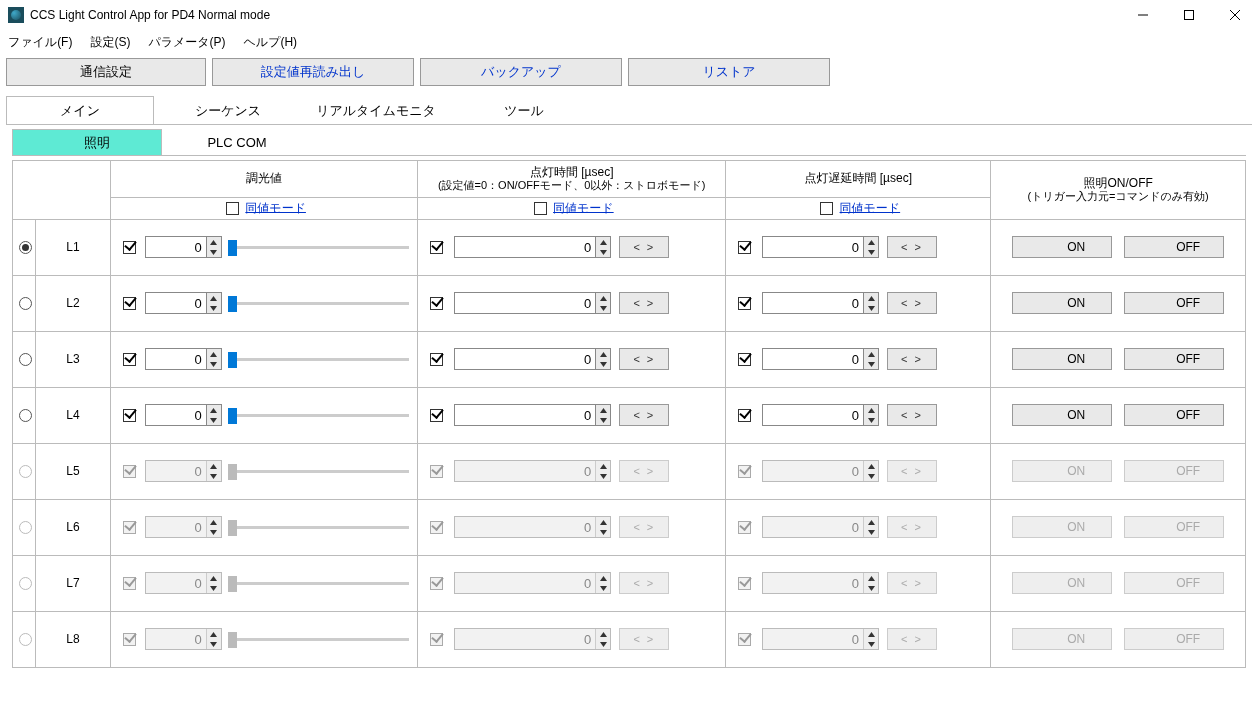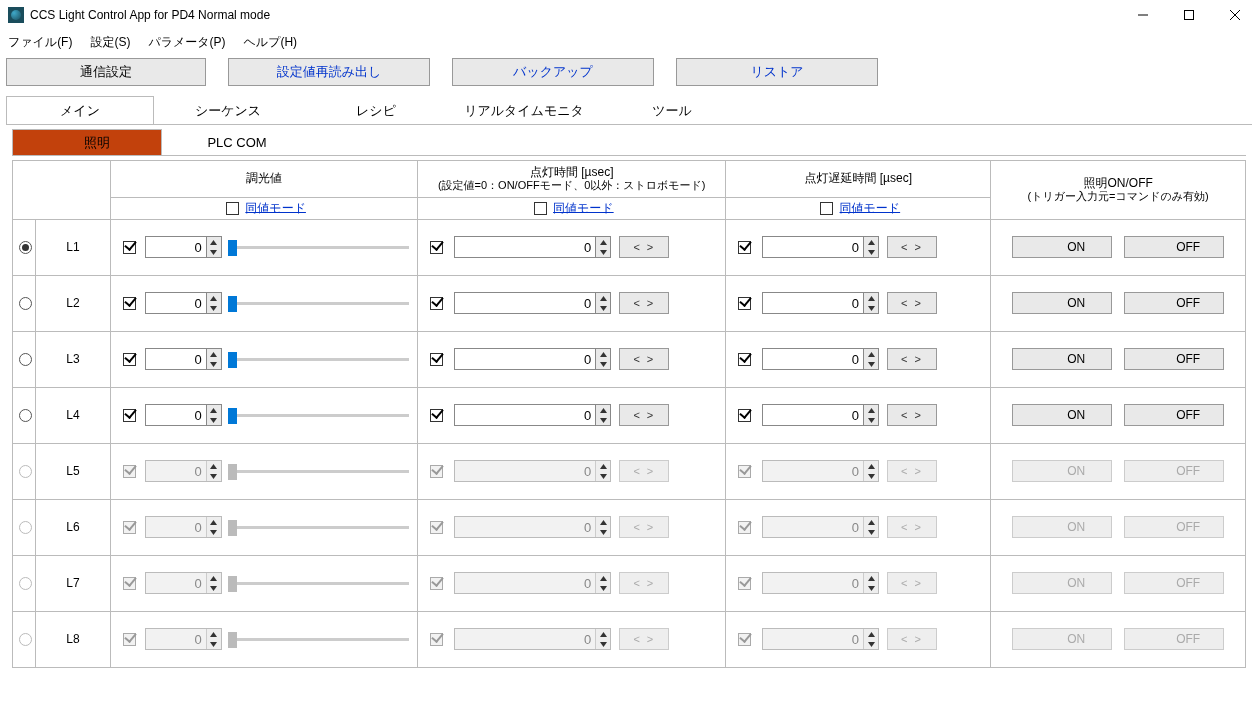--- a/index.html
+++ b/index.html
@@ -44,21 +44,21 @@
   .menubar {
     height: 24px;
     display:flex; align-items:center;
     padding: 0 8px;
     gap: 18px;
     font-size: 12px;
   }
   .toolbar-outer { padding: 4px 6px; }
   .toolbar {
     display:flex;
-    gap:16px;
+    gap:0;
     align-items:center;
   }
   .toolbar-btn {
     border: 1px solid #999;
     background: #e9e9e9;
     height: 28px;
     display:flex; align-items:center; justify-content:center;
     margin-right:6px;
     font-size: 13px;
   }
@@ -85,21 +85,21 @@
   .subtabs {
     display:flex;
     padding: 4px 12px 0 12px;
   }
   .subtab {
     width:150px; height:26px;
     display:flex;align-items:center;justify-content:center;
     border:1px solid transparent; border-bottom:none;
     font-size:13px;
   }
-  .subtab.active { border-color:#bbb; background:#c2410c;padding-left:20px; }
+  .subtab.active { border-color:#bbb; background:#5eead4;padding-left:20px; }
   .subtabline { border-bottom:1px solid #bbb; margin:0 12px; }
 
   .grid-area { padding: 4px 12px 0 12px; }
   table.grid {
     border-collapse: collapse;
     width: 100%;
     table-layout: fixed;
   }
   table.grid th, table.grid td {
     border: 1px solid #bbb;
@@ -235,21 +235,20 @@
     <div class="toolbar-btn w200">通信設定</div>
     <div class="toolbar-btn w202 link">設定値再読み出し</div>
     <div class="toolbar-btn w202 link">バックアップ</div>
     <div class="toolbar-btn w202 link">リストア</div>
   </div>
 </div>
 
 <div class="tabs">
   <div class="tab active">メイン</div>
   <div class="tab">シーケンス</div>
-  <div class="tab">レシピ</div>
   <div class="tab">リアルタイムモニタ</div>
   <div class="tab">ツール</div>
 </div>
 <div class="tabline"></div>
 
 <div class="subtabs">
   <div class="subtab active">照明</div>
   <div class="subtab">PLC COM</div>
 </div>
 <div class="subtabline"></div>

